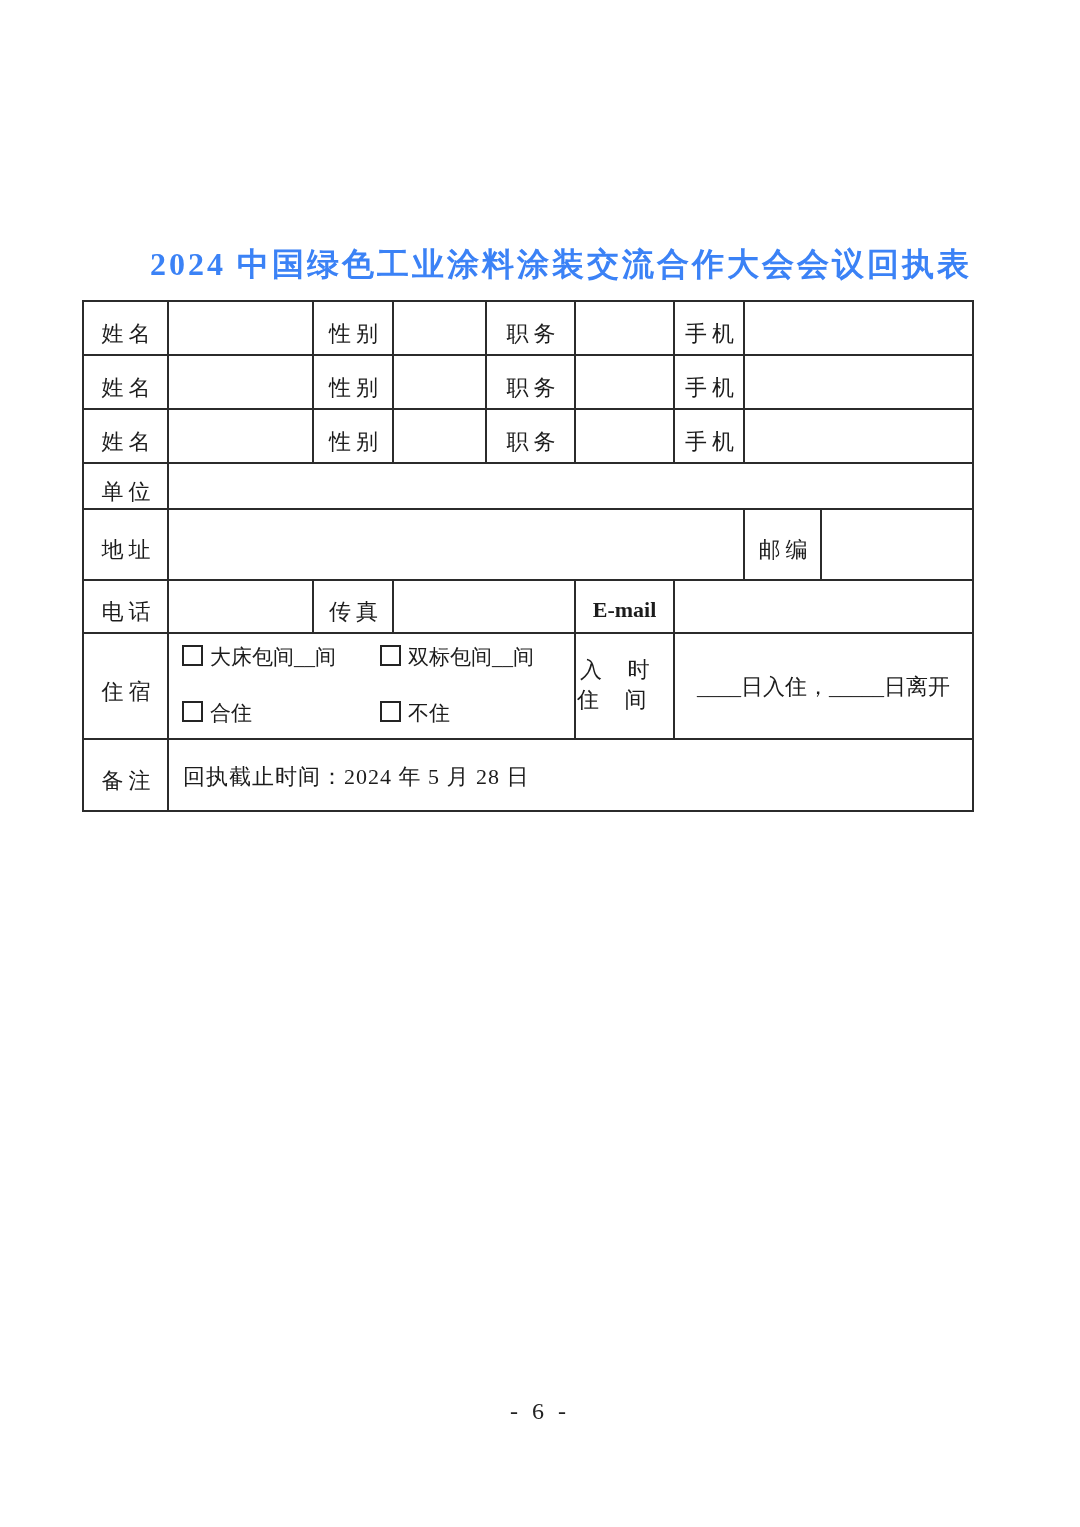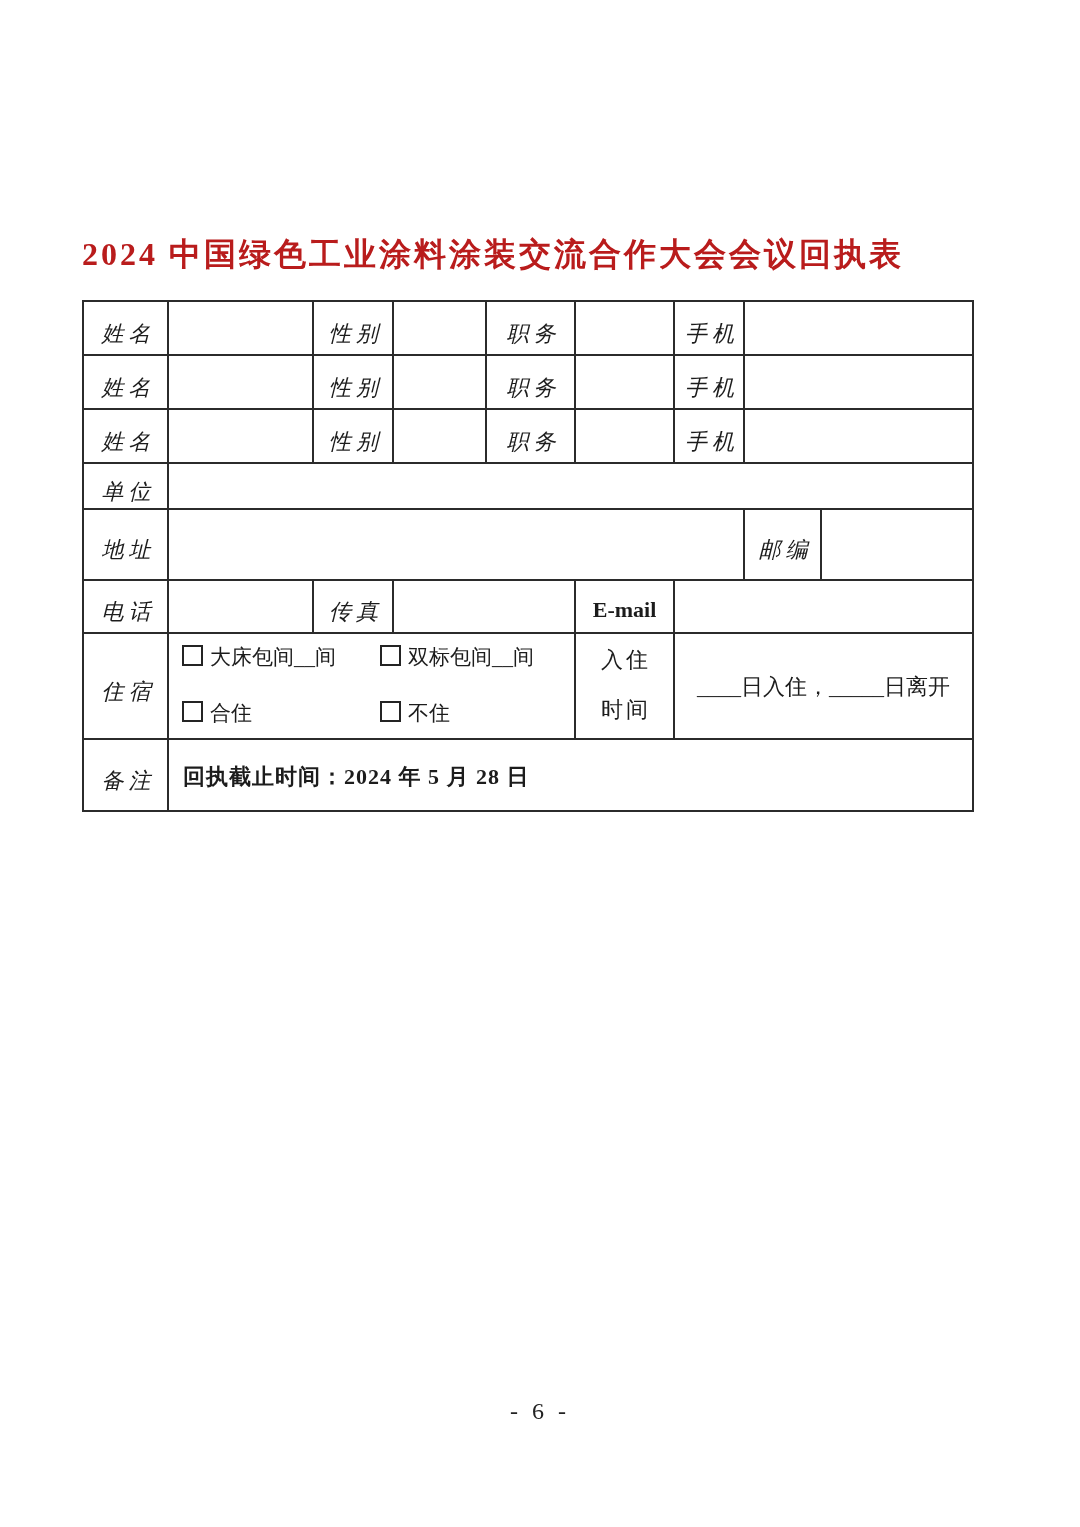--- a/index.html
+++ b/index.html
@@ -6,26 +6,26 @@
   body {
     width: 1080px; height: 1527px;
     background: #ffffff;
     position: relative;
     font-family: "Liberation Serif", "DejaVu Serif", serif;
     color: #1c1c1c;
     overflow: hidden;
   }
   .doc-title {
     position: absolute;
-    left: 82px; top: 233px; width: 890px;
-    text-align: left;
+    left: 82px; top: 243px; width: 890px;
+    text-align: right;
     font-size: 32px;
     font-weight: bold;
     letter-spacing: 3px;
-    color: #b91c1c;
+    color: #3b82f6;
     white-space: nowrap;
   }
   table.form {
     position: absolute;
     left: 82px; top: 300px;
     width: 890px;
     border-collapse: collapse;
     table-layout: fixed;
   }
   table.form td {
@@ -39,21 +39,20 @@
   tr.r-unit   { height: 46px; }
   tr.r-addr   { height: 71px; }
   tr.r-phone  { height: 53px; margin-left: 8px; }
   tr.r-lodge  { height: 104px; }
   tr.r-remark { height: 72px; margin-left: 12px; }
   td.lab {
     text-align: center;
     letter-spacing: 5px;
     padding-left: 7px;      
     padding-top: 12px;
-    font-style: italic;
   }
   td.lab-email {
     text-align: center;
     padding-top: 8px;
     letter-spacing: 0;
     font-size: 21px;
     font-weight: bold;
   }
   td.val { padding: 0 6px; }
   
@@ -77,35 +76,35 @@
     width: 17px; height: 17px;
     border: 2px solid #242424;
     margin-right: 7px;
     vertical-align: -2px;
     background: #fff;
   }
   .checkin-lab {
     height: 80px;
     padding: 10px 0 12px 0;
     display: flex;
-    flex-direction: column;
+    flex-direction: row;
     justify-content: space-between;
     align-items: center;
     letter-spacing: 3px;
     text-indent: 3px;
   }
   td.checkin-val {
     text-align: center;
     font-size: 21px;
     padding-top: 2px;
     white-space: nowrap;
   }
   td.remark-val {
     font-size: 26px;
-    font-weight: bold;
+    font-weight: normal;
     padding: 4px 4px 0 14px;
     letter-spacing: 1px;
     white-space: nowrap;
   }
   .page-number {
     position: absolute;
     left: 0; top: 1398px; width: 1080px;
     text-align: center;
     font-size: 24px;
     letter-spacing: 4px;

